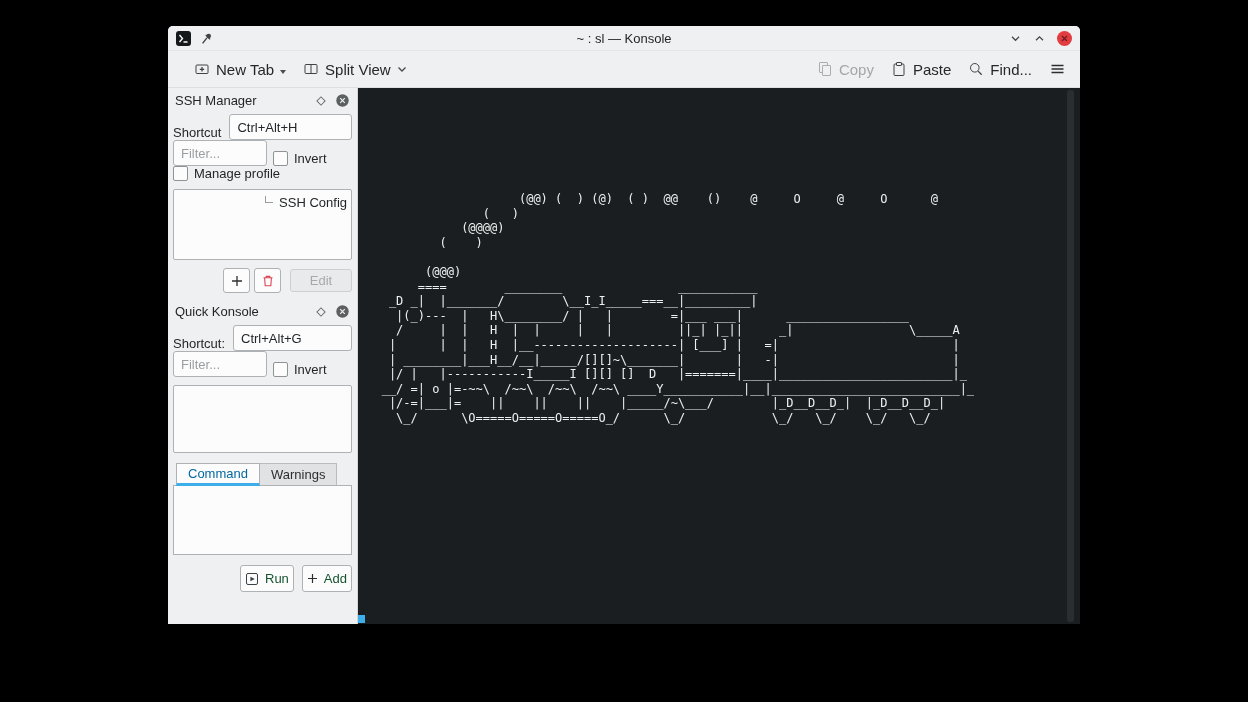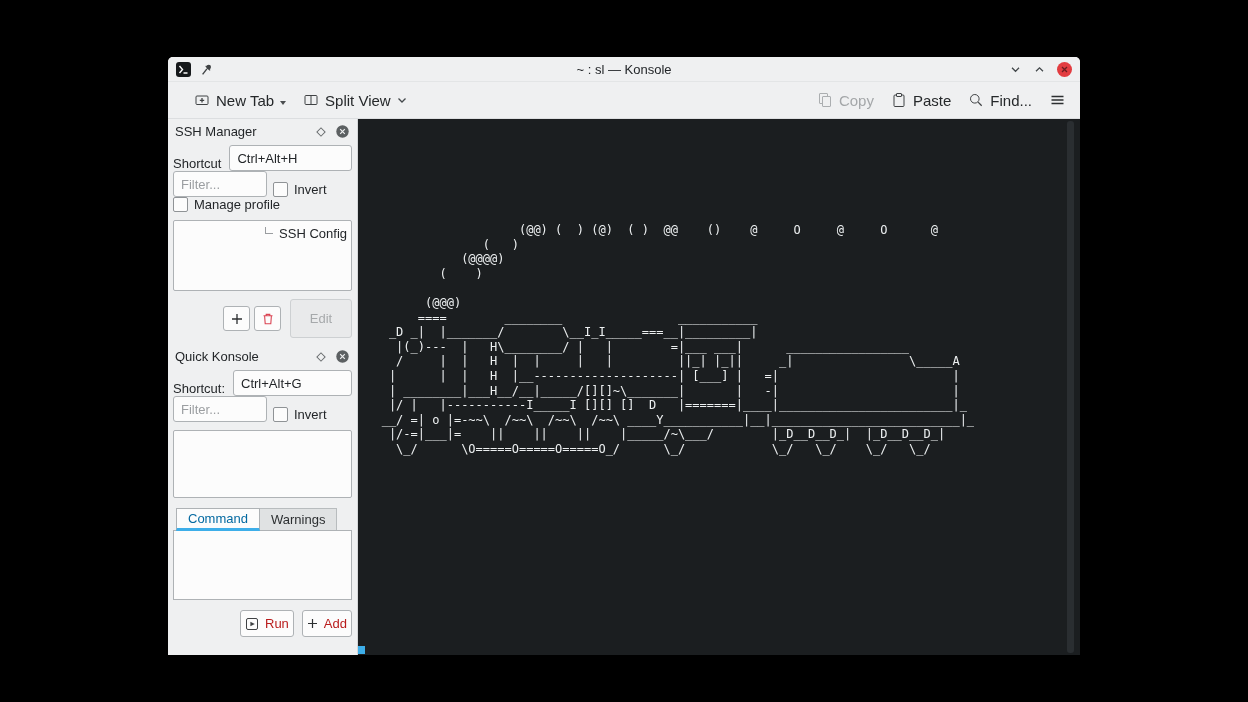--- a/index.html
+++ b/index.html
@@ -4,21 +4,21 @@
 <style>
   * { margin:0; padding:0; box-sizing:border-box; }
   html,body { width:1248px; height:702px; }
   body {
     background:#000;
     font-family:"Liberation Sans","DejaVu Sans",sans-serif;
     position:relative; overflow:hidden;
     -webkit-font-smoothing:antialiased;
   }
   .window {
-    position:absolute; left:168px; top:57px; width:912px; height:598px;
+    position:absolute; left:168px; top:26px; width:912px; height:598px;
     background:#eff0f1; border-radius:5px 5px 0 0;
     box-shadow:0 8px 30px rgba(0,0,0,.6);
     display:flex; flex-direction:column; overflow:hidden;
   }
   
   .titlebar {
     height:25px; flex:none; display:flex; align-items:center;
     padding:0 8px; background:#eff0f1; border-bottom:1px solid #e3e5e6;
     position:relative;
   }
@@ -82,37 +82,37 @@
   .tree-branch {
     width:8px; height:7px; border-left:1px solid #9a9da0; border-bottom:1px solid #9a9da0;
     margin:-6px 6px 0 3px; flex:none;
   }
   .btn-row { display:flex; justify-content:flex-end; align-items:center; gap:4px; margin-top:8px; }
   .sq-btn {
     width:27px; height:25px; background:#fcfcfc; border:1px solid #aeb2b5; border-radius:3px;
     display:flex; align-items:center; justify-content:center;
   }
   .edit-btn {
-    width:62px; height:39px; margin-left:5px; background:#e9eaeb; border:1px solid #cdd0d2;
+    width:62px; height:23px; margin-left:5px; background:#e9eaeb; border:1px solid #cdd0d2;
     border-radius:3px; color:#a6a9ab; display:flex; align-items:center; justify-content:center;
   }
   .tabs { display:flex; margin:10px 0 0 3px; }
   .tab { height:23px; padding:0 11px; display:flex; align-items:center; font-size:13px; }
   .tab.active {
     background:#fcfcfc; border:1px solid #aeb2b5; border-bottom:3px solid #3daee9;
     position:relative; z-index:1; color:#0369a1;
   }
   .tab.inactive { background:#e0e2e3; border:1px solid #b8bcbe; border-left:none; color:#2c2f31; }
   .tab-frame {
     background:#fcfcfc; border:1px solid #aeb2b5; height:70px; margin-top:-1px;
   }
   .action-row { display:flex; justify-content:flex-end; gap:8px; margin-top:10px; }
   .action-btn {
     height:27px; padding:0 4px; display:inline-flex; align-items:center; gap:6px;
-    background:#fcfcfc; border:1px solid #aeb2b5; border-radius:3px; color:#b91c1c; font-size:13px;
+    background:#fcfcfc; border:1px solid #aeb2b5; border-radius:3px; color:#14532d; font-size:13px;
   }
   
   .terminal { flex:1; min-width:0; background:#1b1e20; position:relative; }
   .terminal pre {
     font-family:"DejaVu Sans Mono",monospace;
     font-size:12px; line-height:14.6px; color:#edf0f1;
     padding:104px 0 0 2px; white-space:pre; overflow:hidden;
   }
   .term-scroll {
     position:absolute; top:2px; bottom:2px; right:6px; width:7px;

